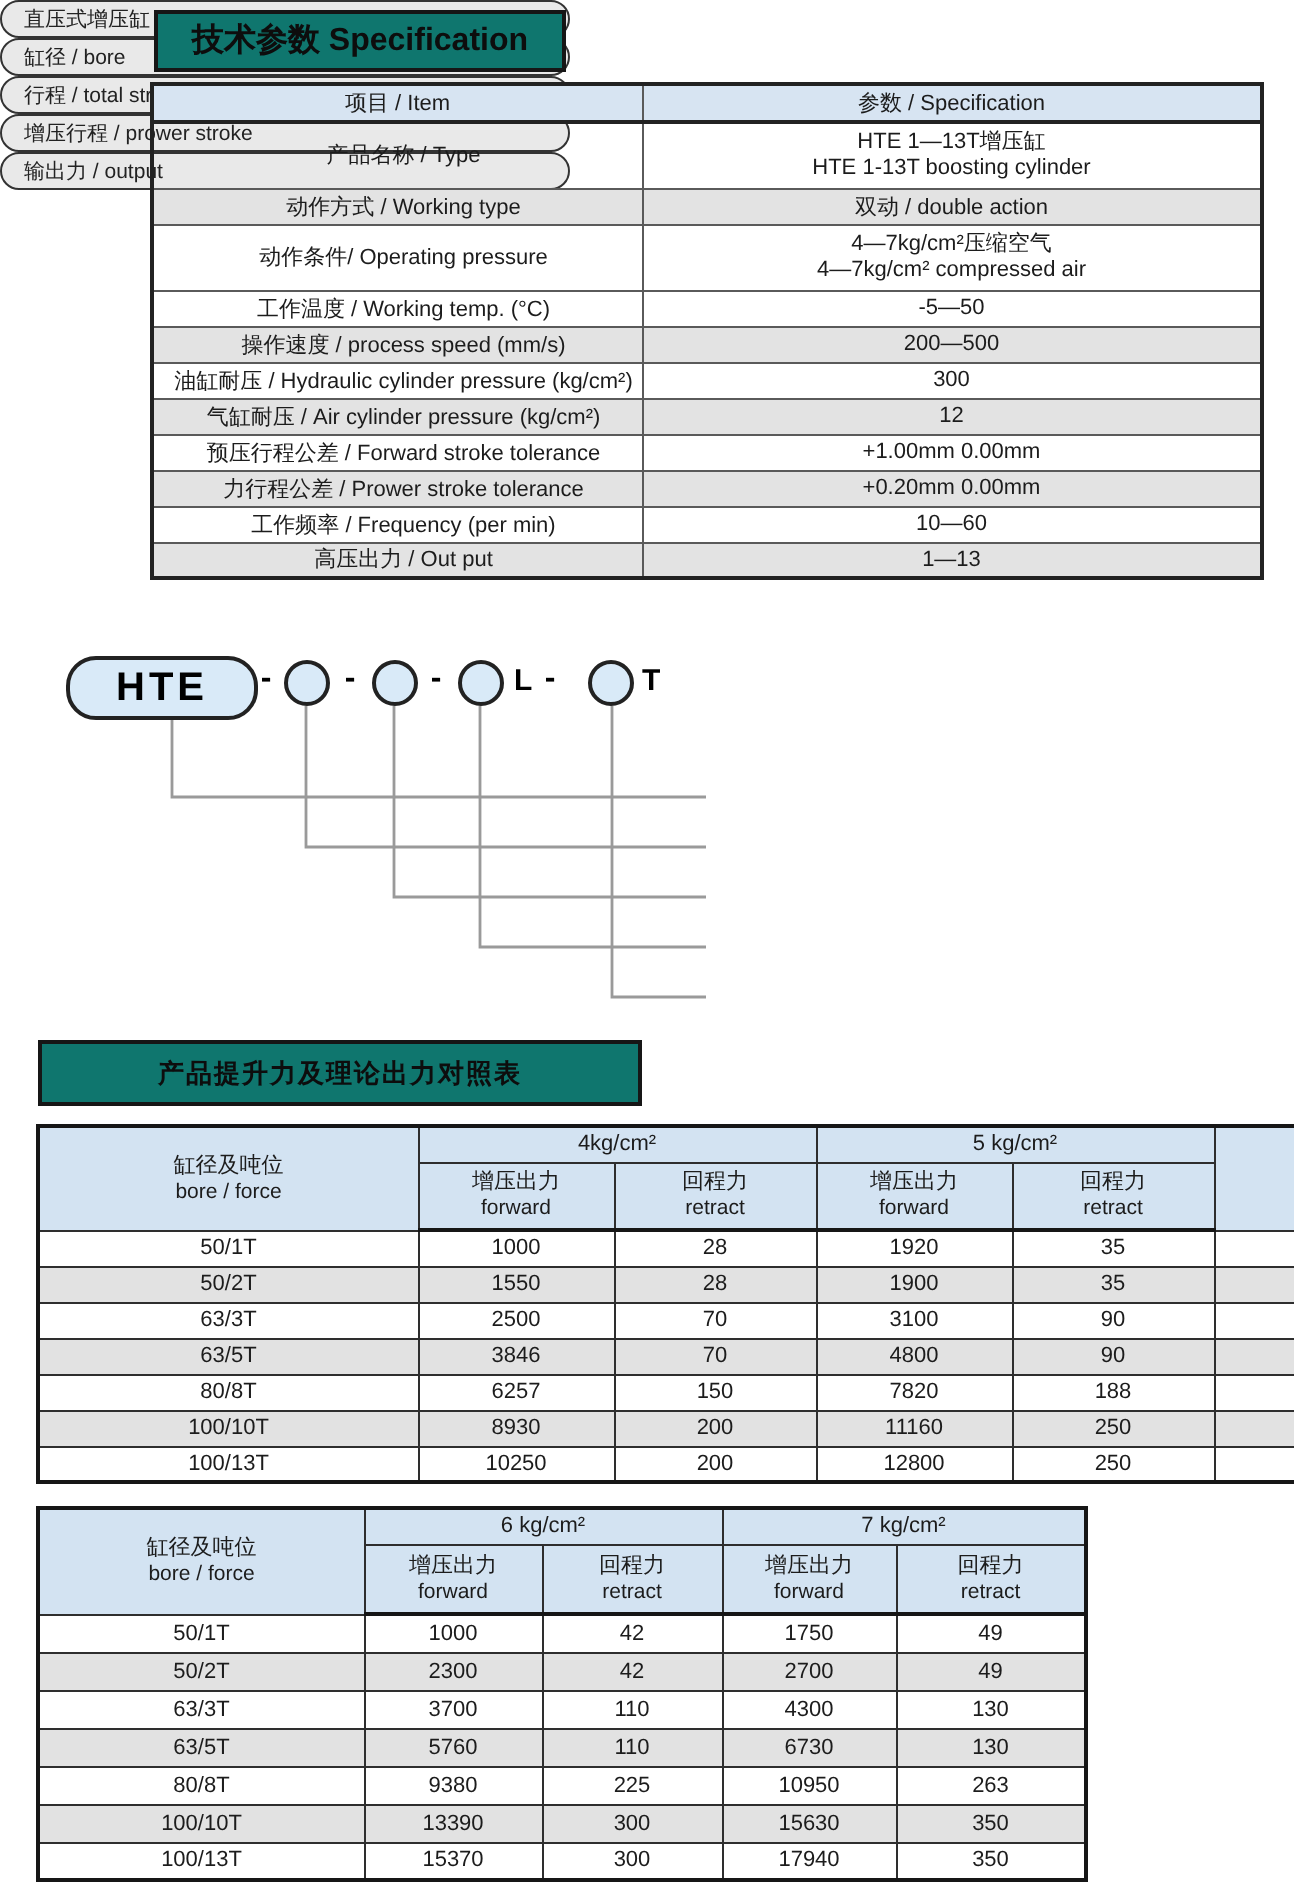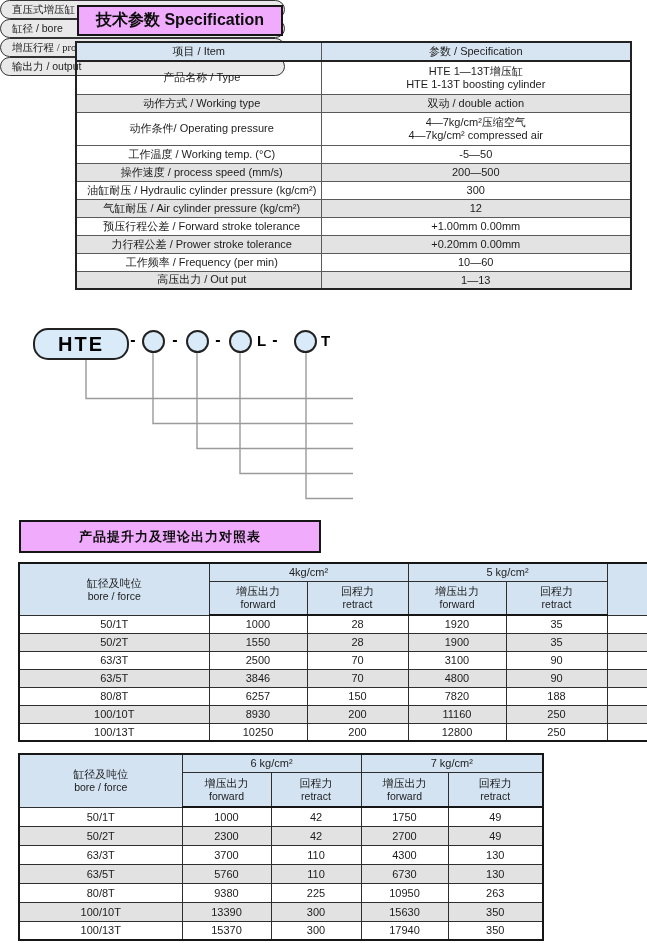--- a/index.html
+++ b/index.html
@@ -2,21 +2,21 @@
 <html><head>
 <meta charset="utf-8">
 <style>
   html,body{margin:0;padding:0;background:#fff;}
   .page{
     position:relative;width:647px;height:943px;overflow:hidden;background:#ffffff;
     font-family:"Liberation Sans","DejaVu Sans",sans-serif;color:#1c1c1c;
   }
   
   .title-box{
-    position:absolute;background:#f0abfc;border:2px solid #161616;
+    position:absolute;background:#0f766e;border:2px solid #161616;
     font-weight:bold;text-align:center;color:#0d0d0d;
     display:flex;align-items:center;justify-content:center;
   }
   .title-box.t1{left:77px;top:5px;width:202px;height:27px;font-size:16px;}
   .title-box.t2{left:19px;top:520px;width:298px;height:29px;font-size:13px;letter-spacing:1px;}
 
   
   table{border-collapse:collapse;table-layout:fixed;}
   .spec-table{
     position:absolute;left:75px;top:41px;width:555px;
@@ -154,21 +154,22 @@
   <div class="diagram-el code-circ" style="left:186px;"></div>
   <div class="diagram-el code-dash" style="left:213px;">-</div>
   <div class="diagram-el code-circ" style="left:229px;"></div>
   <div class="diagram-el code-letter" style="left:257px;">L</div>
   <div class="diagram-el code-dash" style="left:270px;">-</div>
   <div class="diagram-el code-circ" style="left:294px;"></div>
   <div class="diagram-el code-letter" style="left:321px;">T</div>
 
   <div class="callout-pill" style="top:389px;">直压式增压缸 / boosting cylinder</div>
   <div class="callout-pill" style="top:414px;">缸径 / bore</div>
-  <div class="callout-pill" style="top:464px;font-family:Liberation Serif, serif;">增压行程 / prower stroke</div>
+  <div class="callout-pill" style="top:439px;">行程 / total stroke</div>
+  <div class="callout-pill" style="top:464px;">增压行程 / prower stroke</div>
   <div class="callout-pill" style="top:489px;">输出力 / output</div>
 
   <div class="title-box t2">产品提升力及理论出力对照表</div>
 
   <table class="force-table ft45">
     <colgroup>
       <col style="width:190px">
         <col style="width:98px">
         <col style="width:101px">
       <col style="width:98px">

